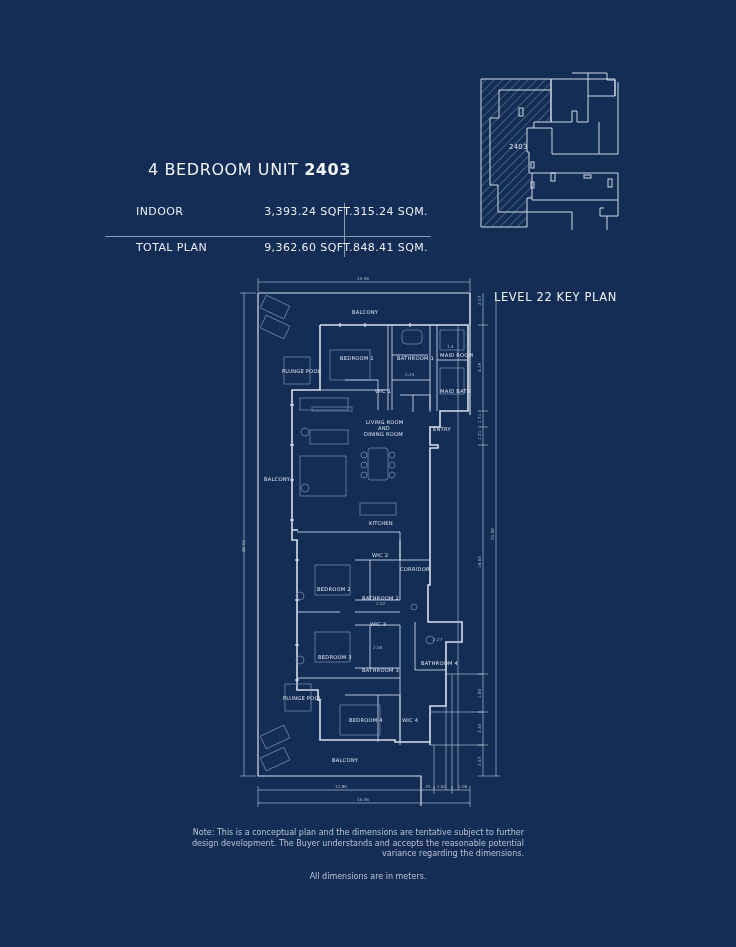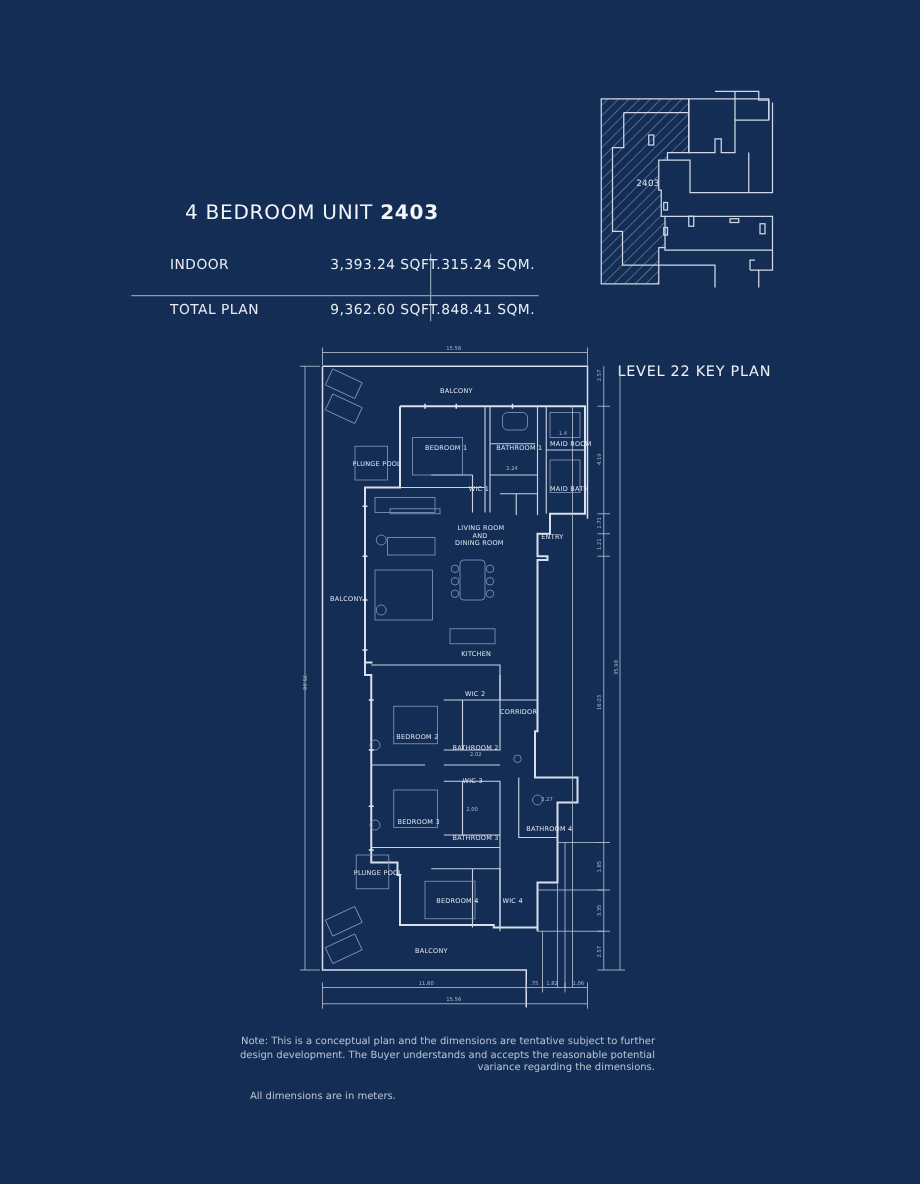--- a/index.html
+++ b/index.html
@@ -11,21 +11,21 @@
   .row .lbl{position:absolute;left:31px;}
   .row .sqft{position:absolute;right:78px;}
   .row .sqm{position:absolute;left:248px;}
   .divider-h{position:absolute;left:0;top:31px;width:326px;height:1px;background:#8c9bb4;}
   .divider-v{position:absolute;left:239px;top:-2px;width:1px;height:54px;background:#8c9bb4;}
   .total{position:absolute;top:36px;left:0;width:100%;}
   .keyplan{position:absolute;left:478px;top:70px;}
   .keyplan-label{position:absolute;left:494px;top:242px;font-size:11.5px;letter-spacing:0.6px;color:#eef2f8;margin-top:48px;}
   .plan{position:absolute;left:0;top:0;}
   .note{position:absolute;left:188px;top:828px;width:336px;text-align:right;font-size:8px;line-height:10.5px;color:#b9c3d4;}
-  .note2{position:absolute;left:200px;top:872px;width:336px;font-size:8px;color:#b9c3d4;}
+  .note2{position:absolute;left:200px;top:872px;width:336px;text-align:center;font-size:8px;color:#b9c3d4;}
   .rl{font-family:"DejaVu Sans",sans-serif;font-size:5.2px;fill:#dfe6f1;letter-spacing:0.2px;}
   .dim{font-family:"DejaVu Sans",sans-serif;font-size:4.2px;fill:#aeb9cc;}
 </style>
 </head>
 <body>
 
 <div class="title"><span>4 BEDROOM UNIT </span><b>2403</b></div>
 
 <div class="area-table">
   <div class="divider-v"></div>

